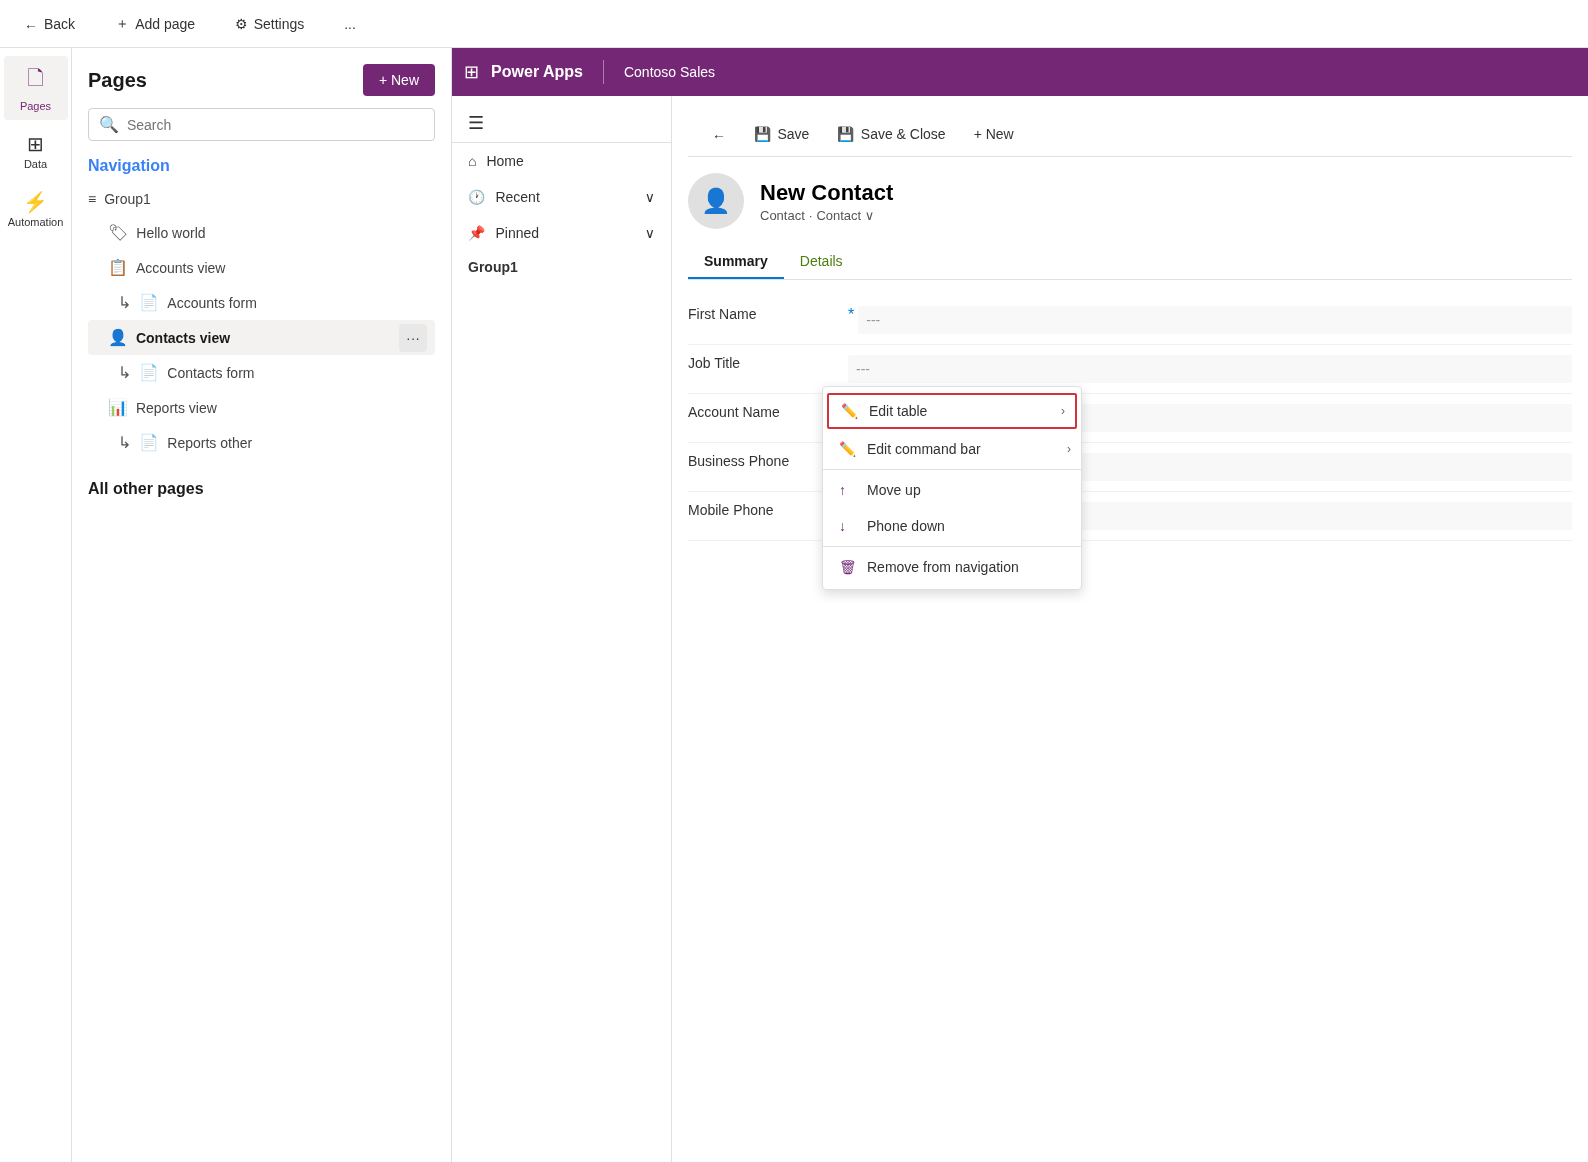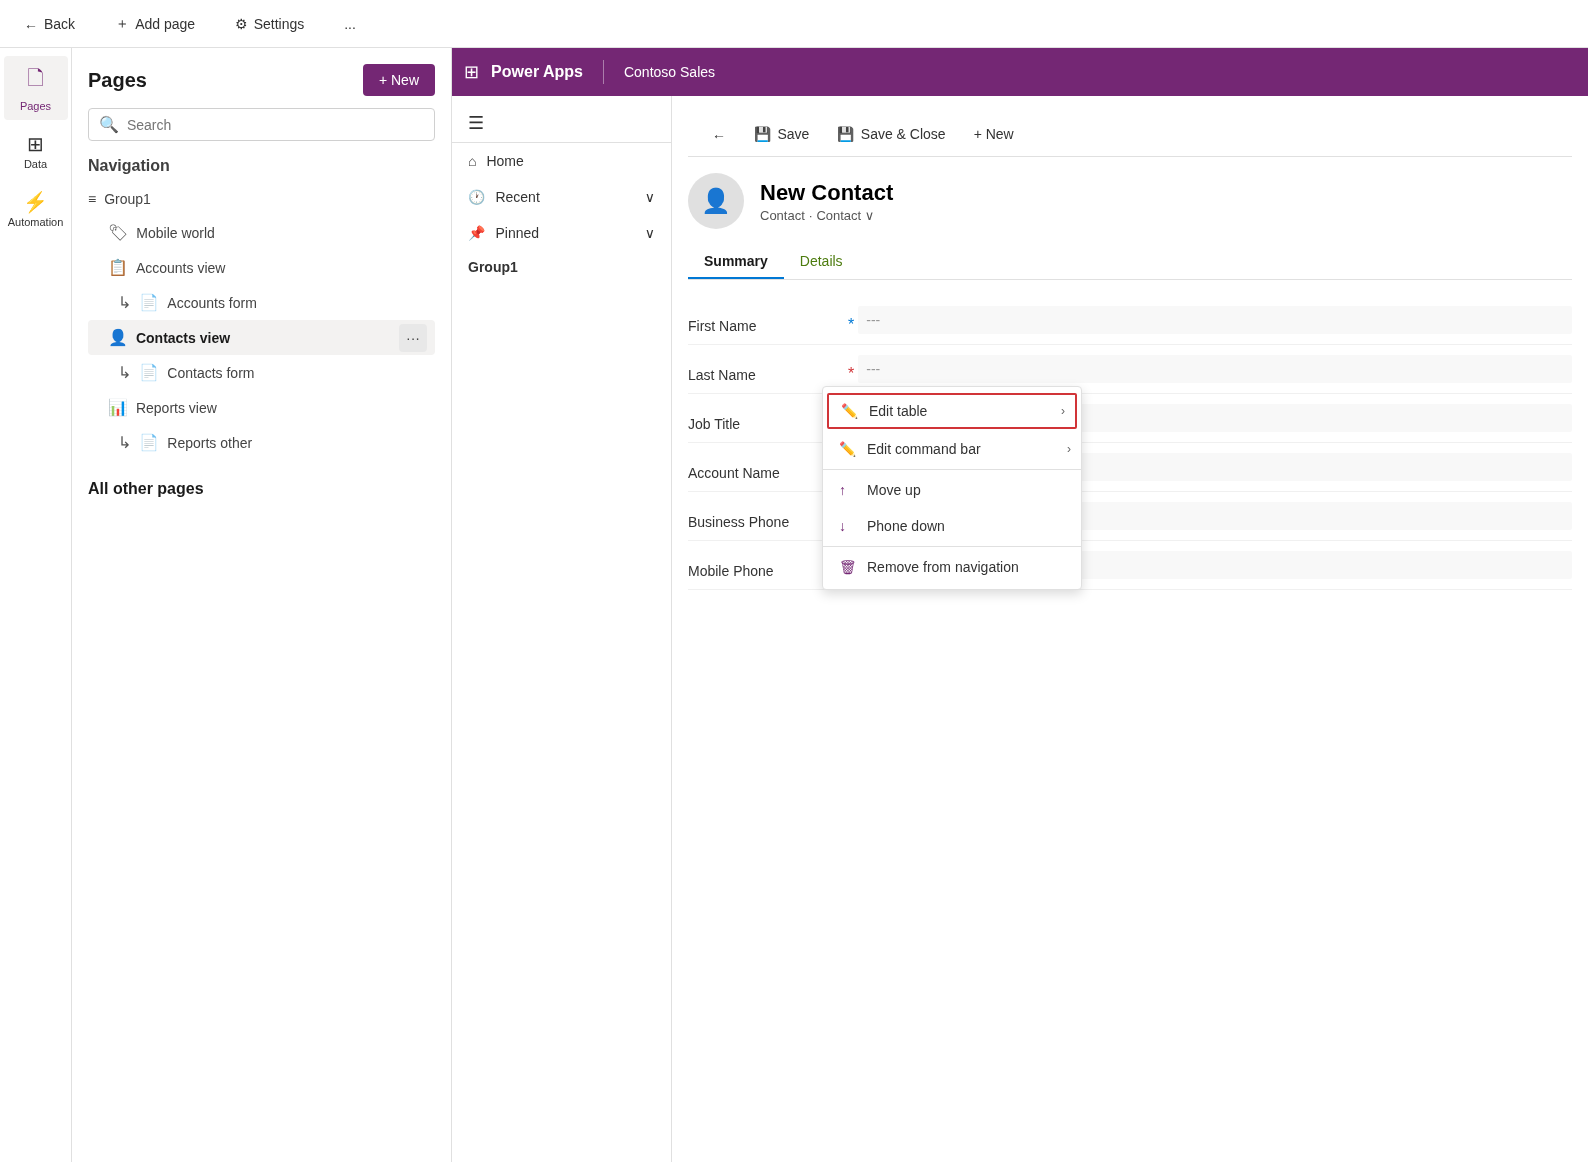--- a/index.html
+++ b/index.html
@@ -53,21 +53,21 @@
     }
     .search-box {
       display: flex; align-items: center; gap: 8px;
       border: 1px solid #d0d0d0; border-radius: 4px;
       padding: 6px 10px; margin-bottom: 16px;
     }
     .search-box input {
       border: none; outline: none; font-size: 14px; width: 100%;
       background: transparent; color: #333;
     }
-    .nav-section-title { font-size: 16px; font-weight: 600; margin-bottom: 12px; color: #404040; }
+    .nav-section-title { font-size: 16px; font-weight: 600; margin-bottom: 12px; color: #3b82f6; }
     .nav-group-label {
       display: flex; align-items: center; gap: 8px;
       font-size: 14px; color: #444; margin-bottom: 4px; padding: 4px 0;
     }
     .nav-item {
       display: flex; align-items: center; gap: 8px;
       padding: 8px 8px 8px 20px; font-size: 14px; color: #444;
       border-radius: 4px; cursor: pointer; position: relative;
     }
     .nav-item.active { background: #f3f2f1; font-weight: 600; color: #1a1a1a; }
@@ -166,21 +166,21 @@
       padding: 8px 16px; font-size: 14px; cursor: pointer; color: #4d7c0f;
       border-bottom: 2px solid transparent;
     }
     .form-tab.active { color: #1a1a1a; font-weight: 600; border-bottom: 2px solid #0078d4; }
 
     .form-section-title {
       font-size: 11px; font-weight: 600; color: #555;
       text-transform: uppercase; letter-spacing: 0.5px; margin-bottom: 12px;
     }
     .form-field {
-      display: flex; align-items: flex-end;
+      display: flex; align-items: flex-start;
       padding: 10px 0; border-bottom: 1px solid #f0f0f0;
     }
     .form-field-label { width: 160px; font-size: 14px; color: #333; flex-shrink: 0; }
     .form-field-required { color: #0078d4; margin-right: 4px; }
     .form-field-required.red { color: #d13438; }
     .form-field-value {
       flex: 1; font-size: 14px; color: #999;
       background: #f8f8f8; padding: 6px 8px; border-radius: 2px;
     }
 
@@ -242,21 +242,21 @@
     </div>
     <div class="nav-section-title">Navigation</div>
 
     <div class="nav-group-label">
       <span>≡</span>
       <span>Group1</span>
     </div>
 
     <div class="nav-item">
       <span class="nav-item-icon">🏷</span>
-      <span>Mobile world</span>
+      <span>Hello world</span>
     </div>
     <div class="nav-item">
       <span class="nav-item-icon">📋</span>
       <span>Accounts view</span>
     </div>
     <div class="nav-item" style="padding-left:30px;">
       <span class="nav-item-icon">↳</span>
       <span class="nav-item-icon">📄</span>
       <span>Accounts form</span>
     </div>
@@ -395,27 +395,20 @@
 
         <div class="form-field">
           <div class="form-field-label">
             <span>First Name</span>
           </div>
           <span class="form-field-required">*</span>
           <div class="form-field-value">---</div>
         </div>
         <div class="form-field">
           <div class="form-field-label">
-            <span>Last Name</span>
-          </div>
-          <span class="form-field-required red">*</span>
-          <div class="form-field-value">---</div>
-        </div>
-        <div class="form-field">
-          <div class="form-field-label">
             <span>Job Title</span>
           </div>
           <div class="form-field-value">---</div>
         </div>
         <div class="form-field">
           <div class="form-field-label">
             <span>Account Name</span>
           </div>
           <div class="form-field-value">---</div>
         </div>

